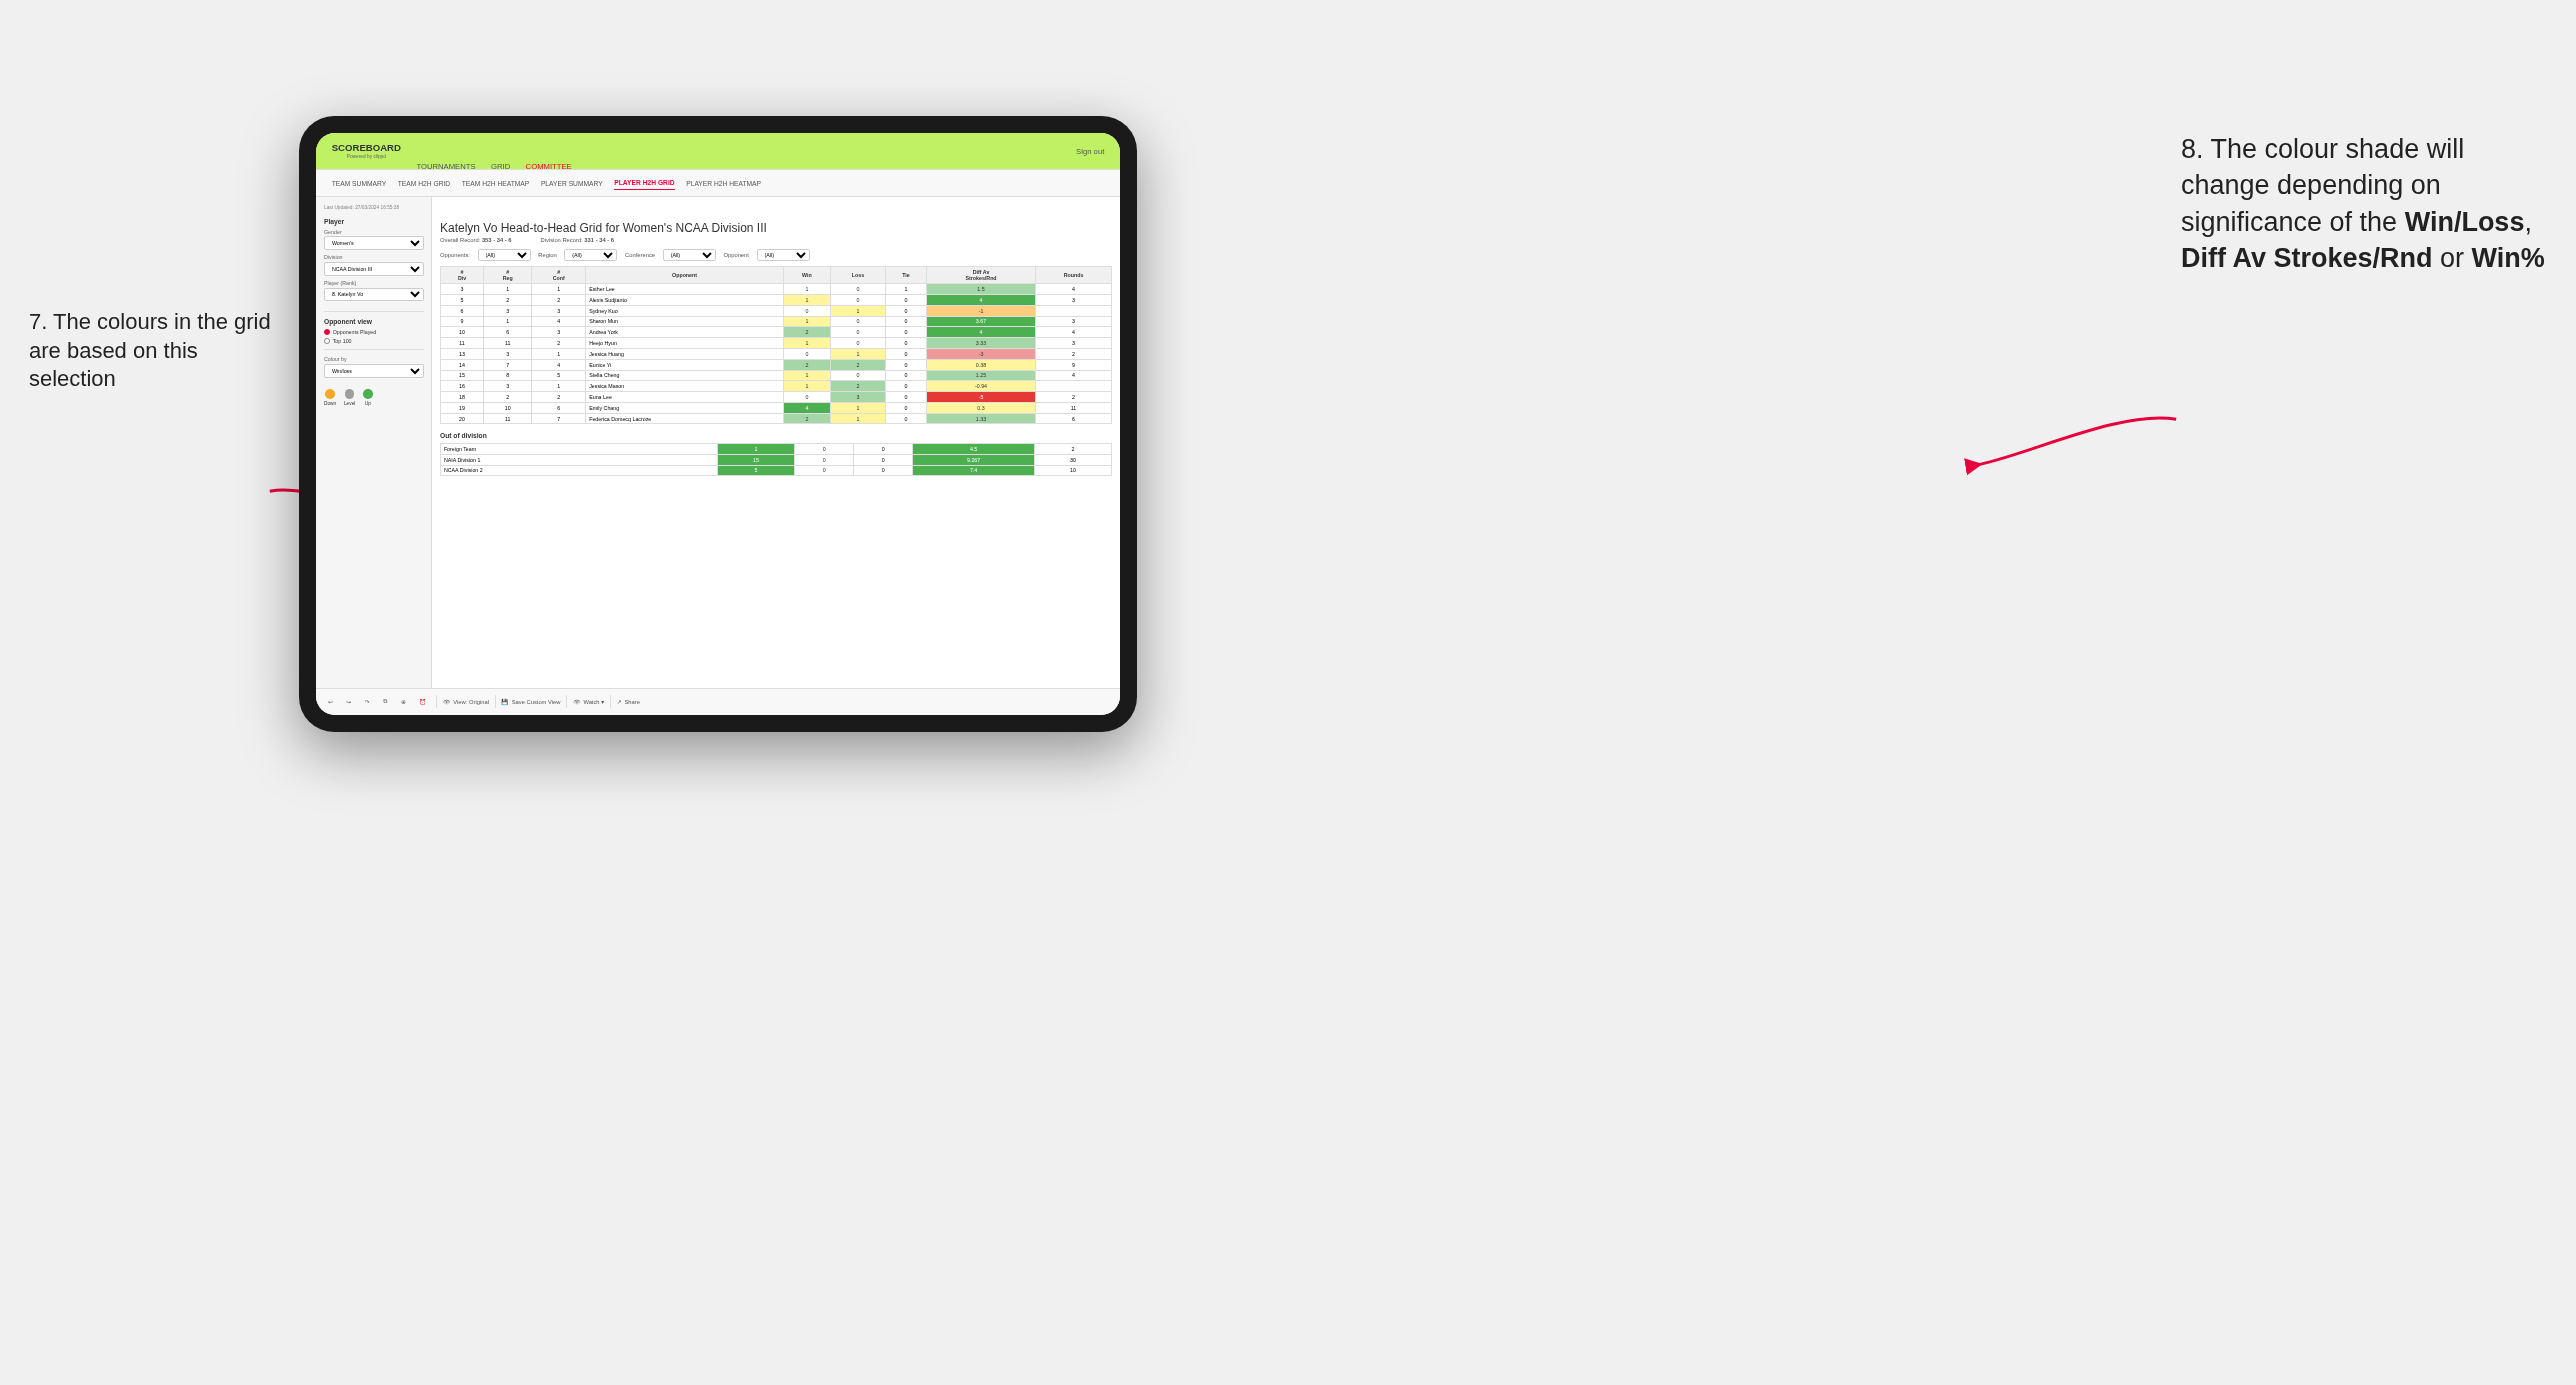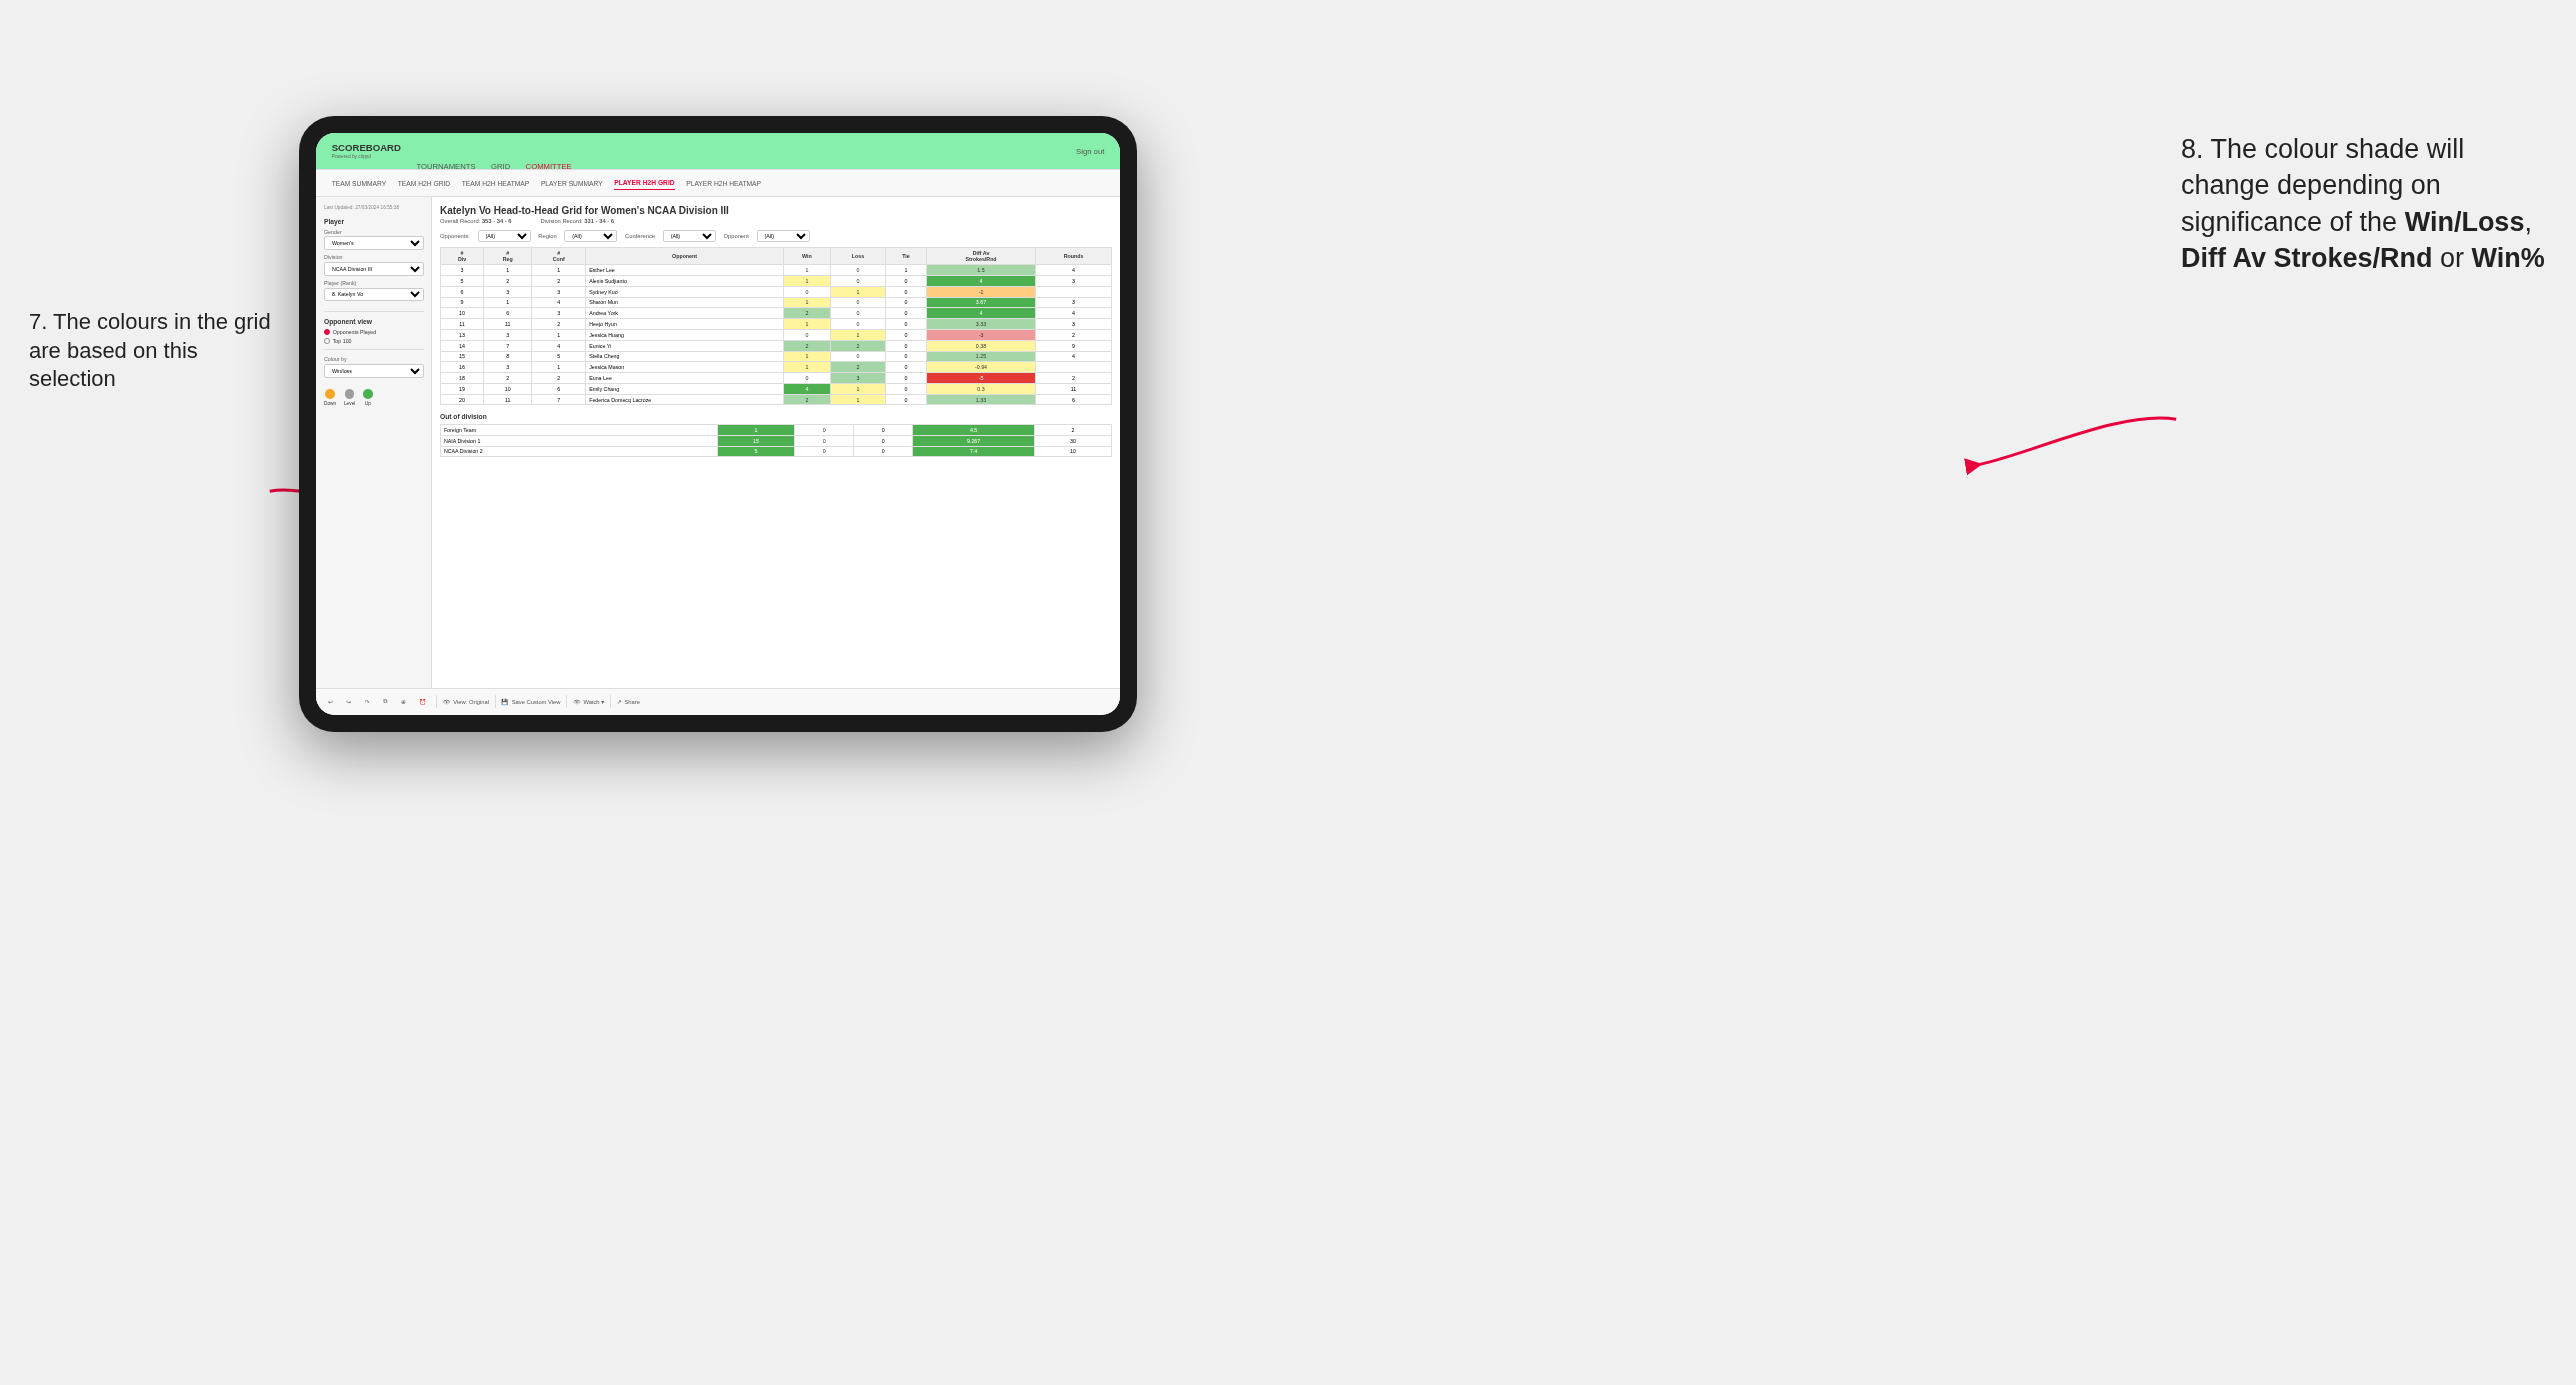--- a/index.html
+++ b/index.html
@@ -29,27 +29,28 @@
       height: 100%;
       background: #ffffff;
       border-radius: 19px;
       overflow: hidden;
       display: flex;
       flex-direction: column;
     }
 
     
     .nav-bar {
-      background: #86efac;
+      background: #bef264;
       border-bottom: 1px solid #ddd;
       padding: 0 15.4px;
       display: flex;
       align-items: center;
       height: 37px;
       flex-shrink: 0;
+      text-align: center;
     }
     .logo {
       font-size: 9.6px;
       font-weight: 900;
       color: #333;
       margin-right: 15.4px;
       line-height: 1.1;
     }
     .logo-sub {
       font-size: 4.8px;
@@ -197,24 +198,25 @@
 
     
     .grid-area {
       flex: 1;
       padding: 7.7px;
       overflow-y: auto;
       overflow-x: hidden;
       font-size: 5.8px;
     }
     .grid-title {
-      font-size: 10px;
-      font-weight: 700;
+      font-size: 12px;
+      font-weight: 400;
       color: #333;
       margin-bottom: 1.9px;
+      margin-top: 16px;
     }
     .grid-subtitle {
       font-size: 5.8px;
       color: #555;
       margin-bottom: 5.8px;
       display: flex;
       gap: 29px;
     }
     .filter-row {
       display: flex;

